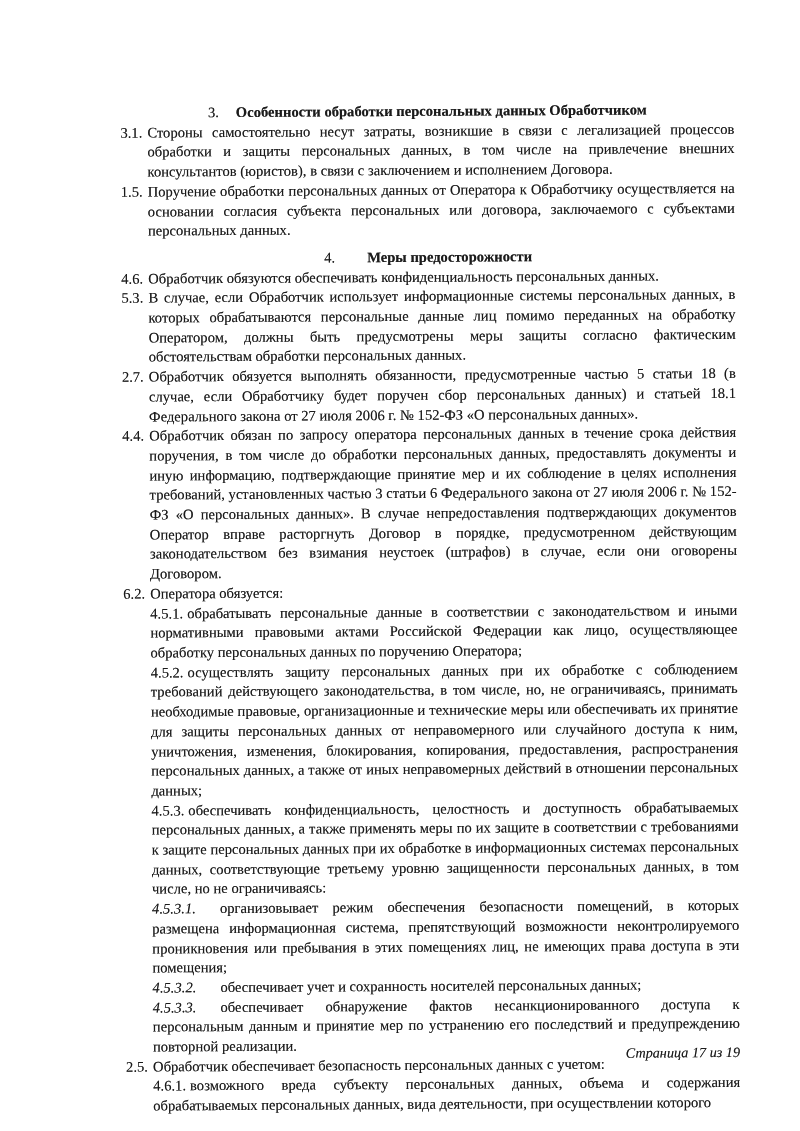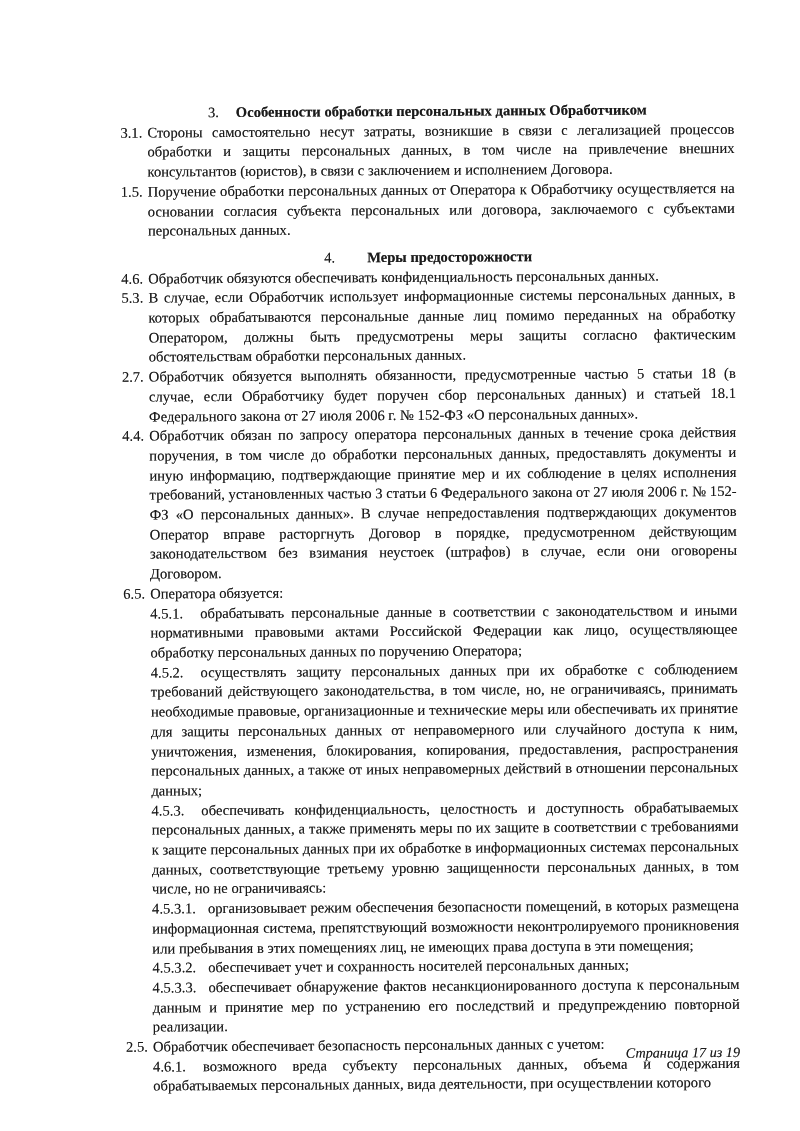--- a/index.html
+++ b/index.html
@@ -44,23 +44,23 @@
     position: relative;
     text-align: justify;
   }
   .p1 { padding-left: 27px; }
   .p1 > .num {
     position: absolute;
     left: 0;
     top: 0;
   }
   .p2 { margin-left: 27px; }
-  .p2 > .num { margin-right: 17px; }
+  .p2 > .num { margin-right: 4px; }
   .p3 { margin-left: 27px; }
-  .p3 > .num { margin-right: 12px; }
+  .p3 > .num { margin-right: 24px; font-style: italic; }
   .footer {
     position: absolute;
     left: 123px;
     top: 1046px;
     width: 614px;
     text-align: right;
     font-style: italic;
     font-size: 14.2px;
     text-shadow: 0 0 0.45px rgba(0,0,0,0.5);
   }
@@ -97,21 +97,21 @@
 
     <div class="para p1">
       <span class="num">2.7.</span><span class="txt">Обработчик обязуется выполнять обязанности, предусмотренные частью 5 статьи 18 (в случае, если Обработчику будет поручен сбор персональных данных) и статьей 18.1 Федерального закона от 27 июля 2006 г. № 152-ФЗ «О персональных данных».</span>
     </div>
 
     <div class="para p1">
       <span class="num">4.4.</span><span class="txt">Обработчик обязан по запросу оператора персональных данных в течение срока действия поручения, в том числе до обработки персональных данных, предоставлять документы и иную информацию, подтверждающие принятие мер и их соблюдение в целях исполнения требований, установленных частью 3 статьи 6 Федерального закона от 27 июля 2006 г. № 152-ФЗ «О персональных данных». В случае непредоставления подтверждающих документов Оператор вправе расторгнуть Договор в порядке, предусмотренном действующим законодательством без взимания неустоек (штрафов) в случае, если они оговорены Договором.</span>
     </div>
 
     <div class="para p1">
-      <span class="num">6.5.</span><span class="txt">Оператора обязуется:</span>
+      <span class="num">6.2.</span><span class="txt">Оператора обязуется:</span>
     </div>
 
     <div class="para p2">
       <span class="num">4.5.1.</span><span class="txt">обрабатывать персональные данные в соответствии с законодательством и иными нормативными правовыми актами Российской Федерации как лицо, осуществляющее обработку персональных данных по поручению Оператора;</span>
     </div>
 
     <div class="para p2">
       <span class="num">4.5.2.</span><span class="txt">осуществлять защиту персональных данных при их обработке с соблюдением требований действующего законодательства, в том числе, но, не ограничиваясь, принимать необходимые правовые, организационные и технические меры или обеспечивать их принятие для защиты персональных данных от неправомерного или случайного доступа к ним, уничтожения, изменения, блокирования, копирования, предоставления, распространения персональных данных, а также от иных неправомерных действий в отношении персональных данных;</span>
     </div>
 

